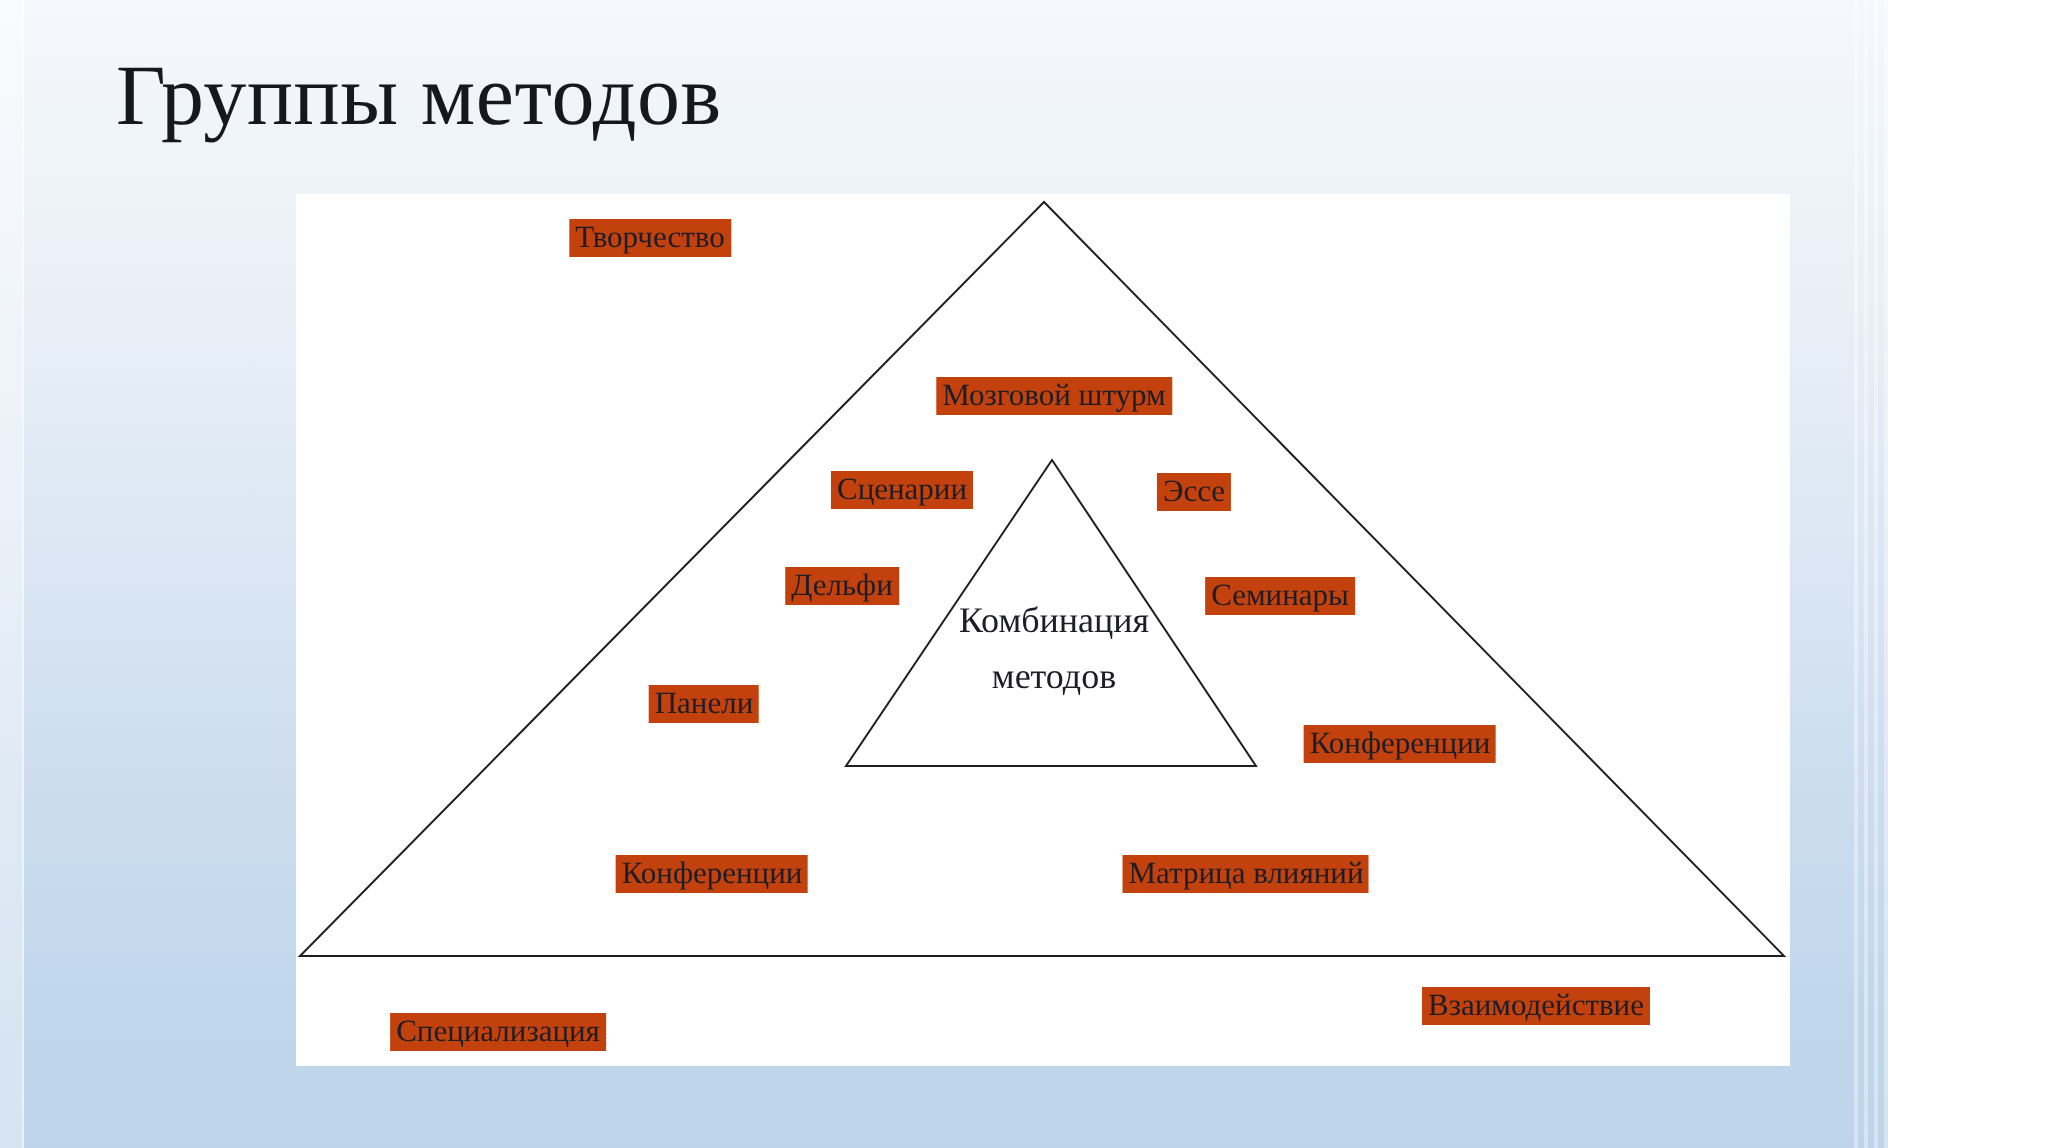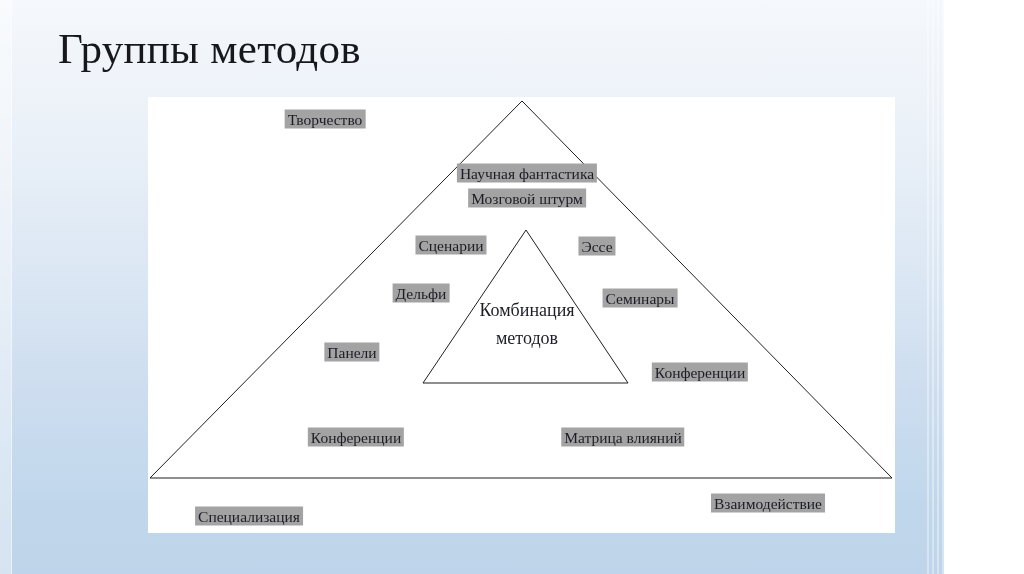--- a/index.html
+++ b/index.html
@@ -27,21 +27,21 @@
     font-size: 43px; color: #17171e; letter-spacing: 0.3px;
     white-space: nowrap;
   }
   .panel {
     position: absolute; left: 148px; top: 97px;
     width: 747px; height: 436px; background: #ffffff;
   }
   .panel svg { position: absolute; left: 0; top: 0; }
   .lbl {
     position: absolute; transform: translate(-50%, -50%);
-    font-size: 15.5px; color: #1d1d27; background: #a3a3a3;
+    font-size: 15.5px; color: #1d1d27; background: #c2410c;
     padding: 0 3px; white-space: nowrap; line-height: 19px;
   }
   .center-lbl {
     position: absolute; transform: translate(-50%, -50%);
     font-size: 18px; color: #1d1d27; text-align: center;
     line-height: 28px; white-space: nowrap;
   }
 </style>
 </head>
 <body>
@@ -53,21 +53,20 @@
   <div class="title">Группы методов</div>
 
   <div class="panel">
     <svg width="747" height="436" viewBox="0 0 747 436">
       <polygon points="374,4 2,381 744,381" fill="none" stroke="#1f1f1f" stroke-width="1"></polygon>
       <polygon points="378,133 275,286 480,286" fill="none" stroke="#1f1f1f" stroke-width="1"></polygon>
     </svg>
 
     <div class="lbl" style="left:177px; top:22px;">Творчество</div>
 
-    <div class="lbl" style="left:379px; top:76px;">Научная фантастика</div>
     <div class="lbl" style="left:379px; top:101px;">Мозговой штурм</div>
 
     <div class="lbl" style="left:303px; top:148px;">Сценарии</div>
     <div class="lbl" style="left:449px; top:149px;">Эссе</div>
 
     <div class="lbl" style="left:273px; top:196px;">Дельфи</div>
     <div class="lbl" style="left:492px; top:201px;">Семинары</div>
 
     <div class="lbl" style="left:204px; top:255px;">Панели</div>
     <div class="lbl" style="left:552px; top:275px;">Конференции</div>

